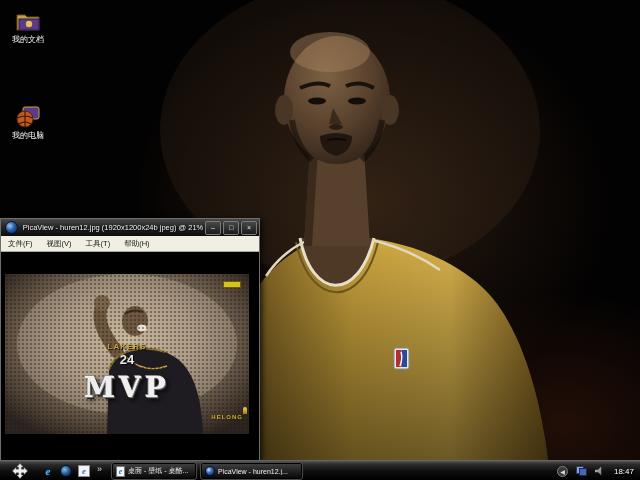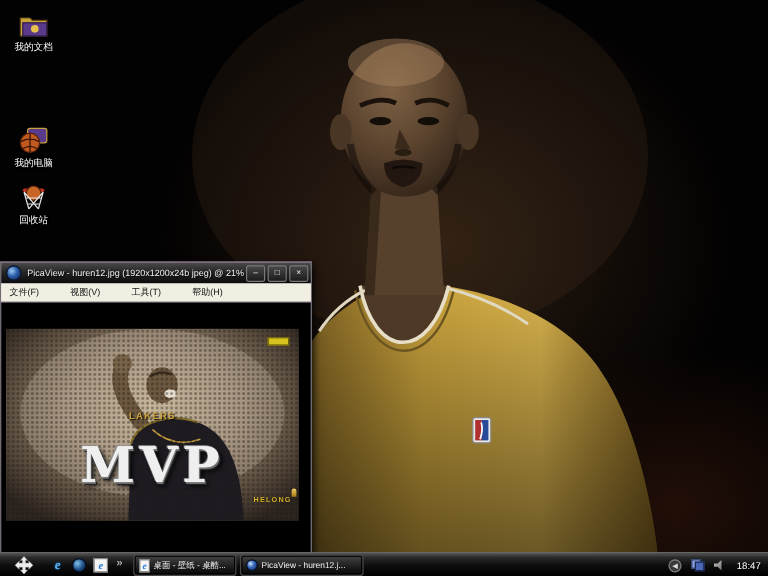--- a/index.html
+++ b/index.html
@@ -27,33 +27,33 @@
     background:linear-gradient(180deg,#4a4a4a 0%,#262626 45%,#0c0c0c 100%);}
   .titlebar .wicon{width:11px;height:11px;margin:0 3px 0 4px;border-radius:50%;
     background:radial-gradient(circle at 35% 35%, #9ec8f0 0%, #2a5ca8 45%, #0a1e48 100%);
     border:1px solid #0a1430;flex:0 0 auto;}
   .titlebar .ttl{flex:1;text-align:center;font-size:7.5px;color:#f0f0f0;
     white-space:nowrap;overflow:hidden;text-shadow:1px 1px 1px #000;}
   .winbtn{width:14px;height:12px;margin-right:2px;flex:0 0 auto;
     background:linear-gradient(180deg,#484848,#1c1c1c);border:1px solid #7a7a7a;
     border-radius:2px;color:#eee;font-size:7px;line-height:11px;text-align:center;}
   .menubar{height:15px;background:#f1efe2;border-bottom:1px solid #aaa;
-    display:flex;align-items:center;gap:12px;}
+    display:flex;align-items:center;}
   .menubar .mi{font-size:7.5px;color:#111;padding:0 7px;line-height:15px;}
   .viewer-content{position:absolute;left:0;top:33px;right:0;bottom:0;background:#000;overflow:hidden;}
 
   
   .photo{position:absolute;left:4px;top:22px;width:244px;height:160px;overflow:hidden;
     background:
      radial-gradient(ellipse 160px 110px at 50% 42%, #c0ae92 0%, #968470 45%, #584a3c 78%, #2c241e 100%);}
   .photo .halftone{position:absolute;inset:0;opacity:.5;background-image:
      radial-gradient(rgba(30,26,22,.8) 1px, rgba(0,0,0,0) 1.4px);background-size:4px 4px;}
   .photo svg{position:absolute;inset:0;}
   .mvp{position:absolute;left:0;right:0;top:92px;text-align:center;
-    font-family:"DejaVu Serif",serif;font-weight:bold;font-size:41px;line-height:44px;
+    font-family:"DejaVu Serif",serif;font-weight:bold;font-size:28px;line-height:44px;
     letter-spacing:4px;color:#efefef;
     text-shadow:0 0 1px #fff,1px 1px 0 #6a6a6a,2px 2px 0 #222,3px 3px 4px #000,-1px -1px 0 #888;}
   .photo .chip{position:absolute;right:8px;top:7px;width:16px;height:5px;background:#d6c41e;
     border:1px solid #6a5c08;}
   .photo .mark{position:absolute;right:6px;bottom:14px;font-size:6px;color:#d8b428;
     letter-spacing:1px;text-shadow:0 0 1px #000;font-weight:bold;}
   .photo .trophy{position:absolute;right:2px;bottom:20px;width:4px;height:7px;
     background:linear-gradient(#f0d060,#a87818);border-radius:2px 2px 0 0;}
 
   
@@ -176,30 +176,20 @@
     <div class="glyph">
       <svg viewBox="0 0 26 26" width="26" height="26">
         <rect x="8" y="3" width="16" height="12" rx="2" fill="#5a3a8a" stroke="#c9a23c"></rect>
         <circle cx="10" cy="15" r="8" fill="#c05a20" stroke="#5a2408"></circle>
         <path d="M2.5 14 Q10 10 17.5 14 M10 7 V23 M4 20 Q10 16 16 20" stroke="#3a1404" stroke-width="1.1" fill="none"></path>
       </svg>
     </div>
     <div class="lbl">我的电脑</div>
   </div>
 
-  <div class="desktop-icon" style="top:152px">
-    <div class="glyph">
-      <svg viewBox="0 0 26 26" width="26" height="26">
-        <rect x="4" y="5" width="18" height="3" rx="1.5" fill="#c03020"></rect>
-        <circle cx="13" cy="9" r="6" fill="#c86428" stroke="#4a2008"></circle>
-        <path d="M5 8 L9 22 M21 8 L17 22 M5 8 L17 22 M21 8 L9 22 M7 13 H19 M8.5 18 H17.5" stroke="#e8e8e8" stroke-width="1" fill="none"></path>
-      </svg>
-    </div>
-    <div class="lbl">回收站</div>
-  </div>
 
   <div class="win">
     <div class="titlebar">
       <div class="wicon"></div>
       <div class="ttl">PicaView - huren12.jpg (1920x1200x24b jpeg) @ 21%</div>
       <div class="winbtn">–</div>
       <div class="winbtn">□</div>
       <div class="winbtn">×</div>
     </div>
     <div class="menubar">
@@ -222,20 +212,22 @@
 
           <path d="M102 160 L104 96 C110 76 138 70 160 78 C184 87 196 112 198 160 Z" fill="#1e1b22"></path>
           <path d="M104 96 C110 76 138 70 160 78" stroke="#8a7430" stroke-width="2" fill="none"></path>
 
           <path d="M122 84 Q140 100 162 92" stroke="#caa23c" stroke-width="1.4" fill="none"></path>
         </svg>
         <div class="halftone"></div>
         <div style="position:absolute;left:0;right:0;top:68px;text-align:center;
              font-size:8px;font-weight:bold;color:#caa23c;letter-spacing:1px;
              text-shadow:1px 1px 1px #000;">LAKERS</div>
+        <div style="position:absolute;left:0;right:0;top:78px;text-align:center;
+             font-size:13px;font-weight:bold;color:#e8e8e8;text-shadow:1px 1px 1px #000;">24</div>
         <div class="mvp">MVP</div>
         <div class="chip"></div>
         <div class="trophy"></div>
         <div class="mark">HELONG</div>
       </div>
     </div>
   </div>
 
   <div class="taskbar">
     <div class="start">

